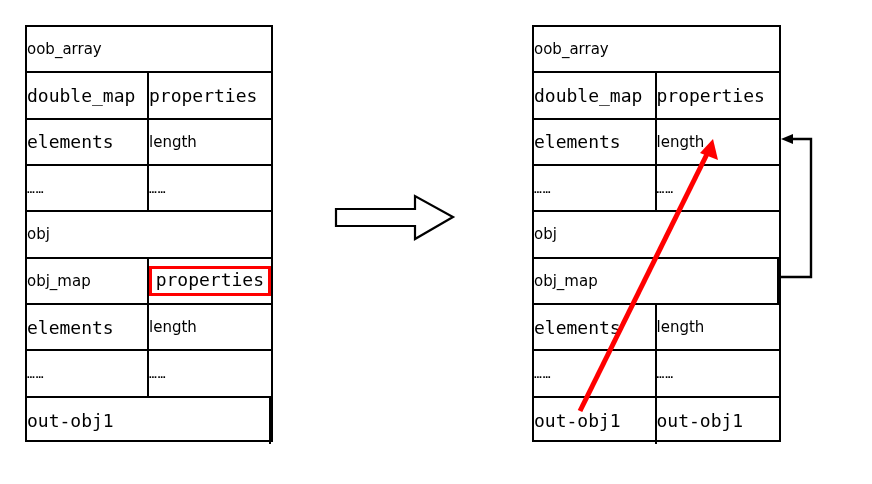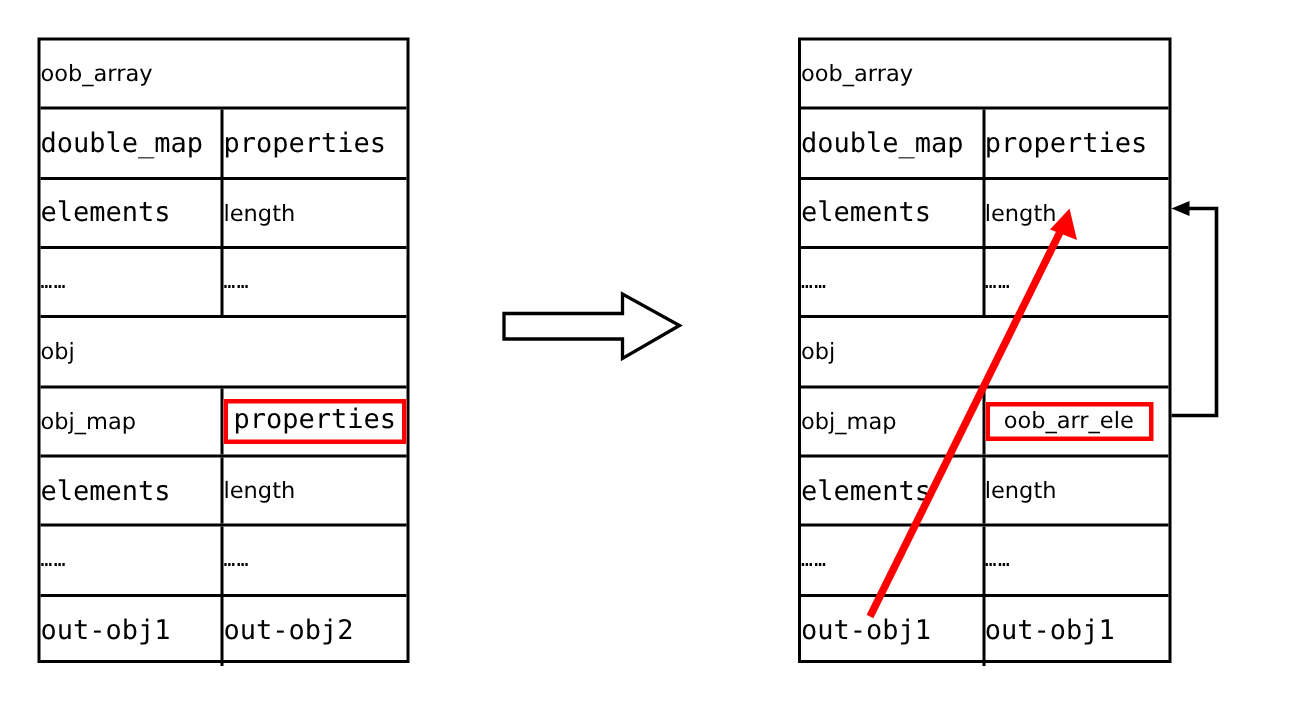--- a/index.html
+++ b/index.html
@@ -150,23 +150,20 @@
       </div>
       <div class="mem-cell">
         <span class="dots">……</span>
       </div>
     </div>
 
     <div class="mem-row">
       <div class="mem-cell left-col">
         <span class="mono">out-obj1</span>
       </div>
-      <div class="mem-cell">
-        <span class="mono">out-obj2</span>
-      </div>
     </div>
 
   </div>
 
   <div class="mem-table" id="table-right">
 
     <div class="mem-row span">
       <div class="mem-cell">
         <span class="sans">oob_array</span>
       </div>
@@ -201,23 +198,20 @@
 
     <div class="mem-row span">
       <div class="mem-cell">
         <span class="sans">obj</span>
       </div>
     </div>
 
     <div class="mem-row">
       <div class="mem-cell left-col">
         <span class="sans">obj_map</span>
-      </div>
-      <div class="mem-cell">
-        <span class="sans hl hl-wide">oob_arr_ele</span>
       </div>
     </div>
 
     <div class="mem-row">
       <div class="mem-cell left-col">
         <span class="mono">elements</span>
       </div>
       <div class="mem-cell">
         <span class="sans">length</span>
       </div>

